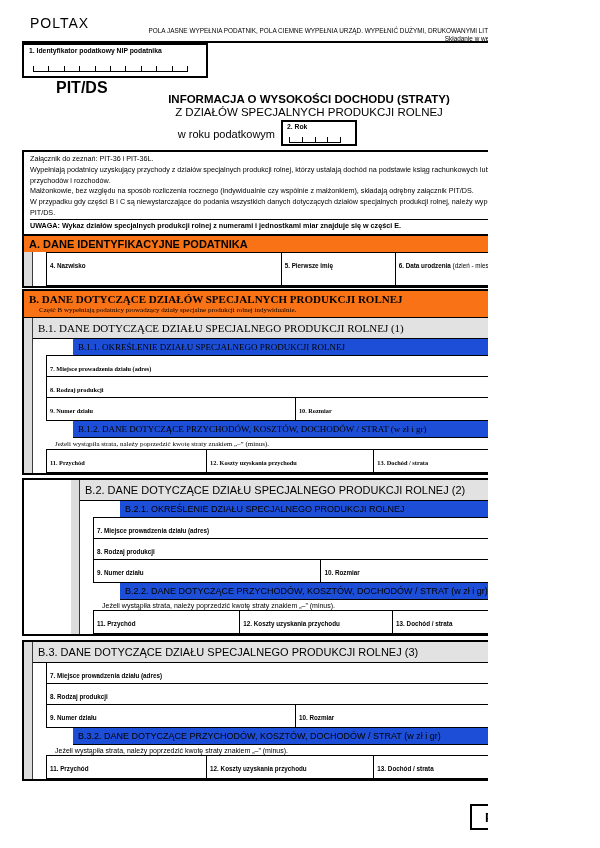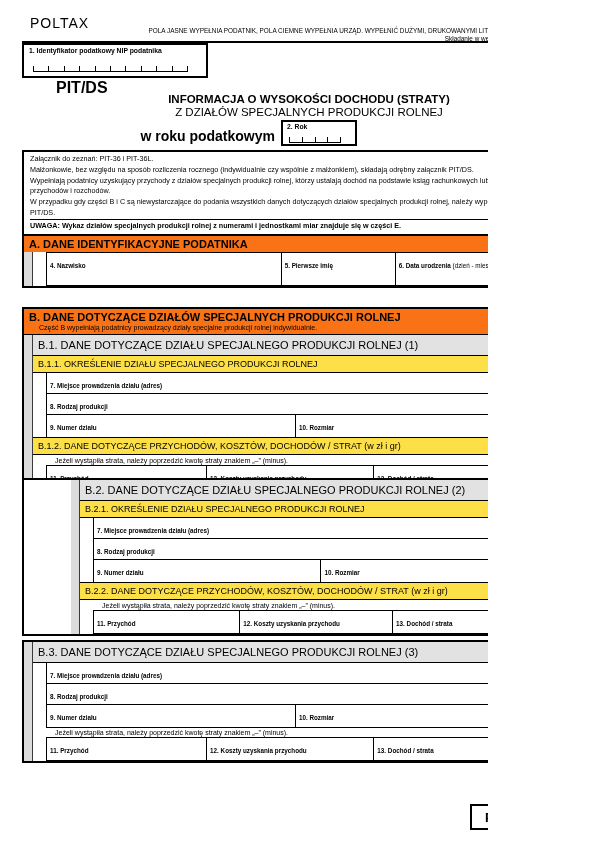--- a/index.html
+++ b/index.html
@@ -15,40 +15,40 @@
 
   .nip-box { position:absolute; left:22px; top:43px; width:186px; height:35px; border:2px solid #000; background:#fff; padding:2px 5px; }
   .boxlabel { font-size:6.8px; font-weight:bold; }
   .comb { display:flex; border-bottom:1px solid #000; border-right:1px solid #000; height:6px; }
   .comb span { flex:1; border-left:1px solid #000; }
   .nip-comb { width:155px; margin:12px 0 0 4px; }
 
   .formcode { position:absolute; left:56px; top:79px; font-size:16px; font-weight:bold; }
   .title1 { position:absolute; left:22px; top:93px; width:574px; text-align:center; font-size:11.5px; font-weight:bold; }
   .title2 { position:absolute; left:22px; top:106px; width:574px; text-align:center; font-size:11.5px; font-weight:normal; }
-  .yearprefix { position:absolute; left:130px; top:128px; width:145px; text-align:right; font-size:14px; font-weight:bold; }
+  .yearprefix { position:absolute; left:130px; top:128px; width:145px; text-align:right; font-size:11px; font-weight:normal; }
   .year-box { position:absolute; left:281px; top:120px; width:76px; height:26px; border:2px solid #000; background:#fff; padding:1px 4px; }
   .year-comb { width:52px; margin:7px 0 0 2px; }
   .att-box { position:absolute; left:492px; top:120px; width:79px; height:26px; border:2px solid #000; background:#fff; padding:1px 4px; }
   .att-comb { width:34px; margin:7px 0 0 8px; }
 
   
   .sec { position:absolute; left:22px; width:574px; border:2px solid #000; background:#fff; }
   .instr { padding:2px 6px 3px 6px; font-size:7.2px; line-height:1.5; }
   .instr p { margin:0; }
   .uwaga { border-top:1px solid #000; margin-top:2px; padding-top:1px; font-weight:bold; }
 
   .sec-head { background:#f97316; border-bottom:1px solid #000; padding:2px 4px 2px 5px; font-size:11px; font-weight:bold; }
   .sec-sub { font-size:7px; font-weight:normal; padding:1px 0 1px 10px; }
 
   .content { position:relative; padding-left:9px; background:#fff; }
   .content::before { content:""; position:absolute; left:0; top:0; bottom:0; width:8px; background:#dcdcdc; border-right:1px solid #3a3a3a; }
 
   .band1 { font-size:11px; padding:4px 4px 4px 5px; background:#e2e2e2; border-bottom:1px solid #000; }
-  .band2 { font-size:9px;   padding:3px 4px 3px 5px; background:#fde047; border-bottom:1px solid #000; }
+  .band2 { font-size:9px;   padding:3px 4px 3px 5px; background:#1d4ed8; border-bottom:1px solid #000;margin-left:40px; }
   .bt { border-top:1px solid #000; }
 
   .row { display:flex; margin-left:13px; margin-top:-1px; }
   .row.last { margin-bottom:0; }
   .fbox { border:1px solid #000; background:#fff; padding:1px 3px; margin-left:-1px; }
   .fbox:first-child { margin-left:0; }
   .flabel { font-size:6.3px; font-weight:bold; display:inline; }
   .flabel-suffix { font-size:6.3px; font-weight:normal; display:inline; }
   .h22 { height:22px; } .h24 { height:24px; } .h34 { height:34px; }
   .w43 { flex:0 0 43%; } .w21 { flex:0 0 21%; } .wrest { flex:1 1 auto; }
@@ -106,22 +106,22 @@
   <div class="att-box">
     <div class="boxlabel">3. Nr załącznika</div>
     <div class="comb att-comb">
         <span></span>
         <span></span>
       </div>
   </div>
 
   <div class="sec instr" style="top:150px;">
     <p>Załącznik do zeznań: PIT-36 i PIT-36L.</p>
+    <p>Wypełniają podatnicy uzyskujący przychody z działów specjalnych produkcji rolnej, którzy ustalają dochód na podstawie ksiąg rachunkowych lub podatkowej księgi przychodów i rozchodów.</p>
     <p>Małżonkowie, bez względu na sposób rozliczenia rocznego (indywidualnie czy wspólnie z małżonkiem), składają odrębny załącznik PIT/DS.</p>
-    <p>Wypełniają podatnicy uzyskujący przychody z działów specjalnych produkcji rolnej, którzy ustalają dochód na podstawie ksiąg rachunkowych lub podatkowej księgi przychodów i rozchodów.</p>
     <p>W przypadku gdy części B i C są niewystarczające do podania wszystkich danych dotyczących działów specjalnych produkcji rolnej, należy wypełnić kolejny(e) załącznik(i) PIT/DS.</p>
     <p class="uwaga">UWAGA: Wykaz działów specjalnych produkcji rolnej z numerami i jednostkami miar znajduje się w części E.</p>
   </div>
 
   <div class="sec" style="top:234px;">
     <div class="sec-head">A. DANE IDENTYFIKACYJNE PODATNIKA</div>
     <div class="content">
       <div class="row last">
         <div class="fbox h34 w43">
           <span class="flabel">4. Nazwisko</span>
@@ -129,21 +129,21 @@
         <div class="fbox h34 w21">
           <span class="flabel">5. Pierwsze imię</span>
         </div>
         <div class="fbox h34 wrest">
           <span class="flabel">6. Data urodzenia</span><span class="flabel-suffix"> (dzień - miesiąc - rok)</span>
         </div>
       </div>
     </div>
   </div>
 
-  <div class="sec" style="top:307px;">
+  <div class="sec" style="top:289px;font-family:Liberation Serif, serif;">
     <div class="sec-head">
       <div>B. DANE DOTYCZĄCE DZIAŁÓW SPECJALNYCH PRODUKCJI ROLNEJ</div>
       <div class="sec-sub">Część B wypełniają podatnicy prowadzący działy specjalne produkcji rolnej indywidualnie.</div>
     </div>
     <div class="content">
       <div class="band1">B.1. DANE DOTYCZĄCE DZIAŁU SPECJALNEGO PRODUKCJI ROLNEJ (1)</div>
       <div class="band2">B.1.1. OKREŚLENIE DZIAŁU SPECJALNEGO PRODUKCJI ROLNEJ</div>
       <div class="row">
         <div class="fbox h22 wrest">
           <span class="flabel">7. Miejsce prowadzenia działu (adres)</span>
@@ -230,20 +230,21 @@
         </div>
       </div>
       <div class="row" style="margin-bottom:-1px;">
         <div class="fbox h24 w456">
           <span class="flabel">9. Numer działu</span>
         </div>
         <div class="fbox h24 wrest">
           <span class="flabel">10. Rozmiar</span>
         </div>
       </div>
+      <div class="band2 bt">B.3.2. DANE DOTYCZĄCE PRZYCHODÓW, KOSZTÓW, DOCHODÓW / STRAT (w zł i gr)</div>
       <div class="lossnote">Jeżeli wystąpiła strata, należy poprzedzić kwotę straty znakiem „–” (minus).</div>
       <div class="row last">
         <div class="fbox h24 w294">
           <span class="flabel">11. Przychód</span>
         </div>
         <div class="fbox h24 w307">
           <span class="flabel">12. Koszty uzyskania przychodu</span>
         </div>
         <div class="fbox h24 wrest">
           <span class="flabel">13. Dochód / strata</span>

